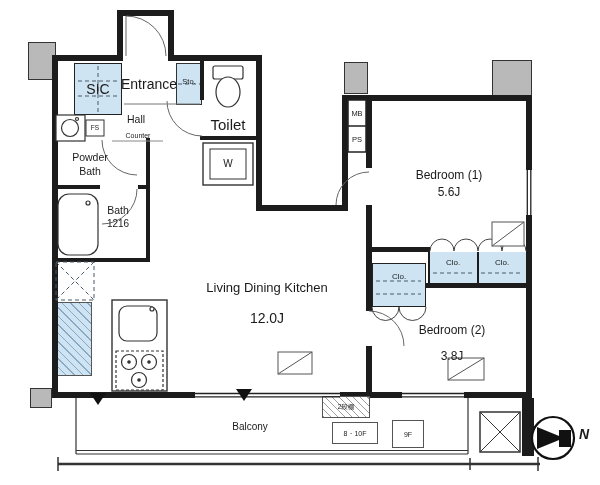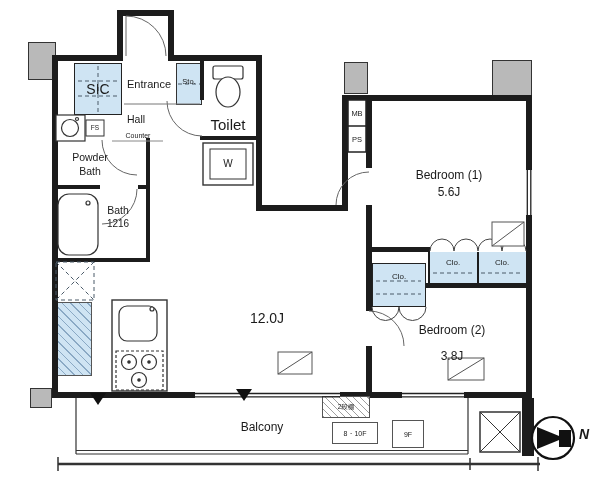--- a/index.html
+++ b/index.html
@@ -158,41 +158,42 @@
       <rect x="480" y="412" width="40" height="40"></rect>
       <path d="M480,412 L520,452 M520,412 L480,452" stroke-width="1" fill="none"></path>
     </g>
     <g>
       <circle cx="553" cy="438" r="21" fill="#fff" stroke="#111" stroke-width="2.2"></circle>
       <polygon points="537,427 537,449 564,438" fill="#111"></polygon>
       <rect x="559" y="430" width="12" height="17" fill="#111"></rect>
     </g>
   </svg>
 
-  <span class="lbl" style="left:149px;top:84px;font-size:11px">Entrance</span>
+  <span class="lbl" style="left:149px;top:84px;font-size:14px">Entrance</span>
   <span class="lbl" style="left:98px;top:89px;font-size:14px">SIC</span>
   <span class="lbl" style="left:189px;top:82px;font-size:7.5px">Sto.</span>
   <span class="lbl" style="left:136px;top:119px;font-size:10.5px">Hall</span>
   <span class="lbl" style="left:95px;top:128px;font-size:6.5px">FS</span>
   <span class="lbl" style="left:138px;top:135px;font-size:7px">Counter</span>
   <span class="lbl" style="left:228px;top:124px;font-size:15px">Toilet</span>
   <span class="lbl" style="left:90px;top:157px;font-size:10.5px">Powder</span>
   <span class="lbl" style="left:90px;top:171px;font-size:10.5px">Bath</span>
   <span class="lbl" style="left:118px;top:210px;font-size:10.5px">Bath</span>
   <span class="lbl" style="left:118px;top:224px;font-size:10px">1216</span>
   <span class="lbl" style="left:228px;top:164px;font-size:10px">W</span>
   <span class="lbl" style="left:357px;top:114px;font-size:7.5px">MB</span>
   <span class="lbl" style="left:357px;top:140px;font-size:7.5px">PS</span>
+  <span class="lbl" style="left:267px;top:287px;font-size:13px">Living Dining Kitchen</span>
   <span class="lbl" style="left:267px;top:318px;font-size:14px">12.0J</span>
   <span class="lbl" style="left:449px;top:175px;font-size:12px">Bedroom (1)</span>
   <span class="lbl" style="left:449px;top:192px;font-size:12px">5.6J</span>
   <span class="lbl" style="left:452px;top:330px;font-size:12px">Bedroom (2)</span>
   <span class="lbl" style="left:452px;top:356px;font-size:12px">3.8J</span>
   <span class="lbl" style="left:453px;top:263px;font-size:8px">Clo.</span>
   <span class="lbl" style="left:502px;top:263px;font-size:8px">Clo.</span>
   <span class="lbl" style="left:399px;top:277px;font-size:8px">Clo.</span>
-  <span class="lbl" style="left:262px;top:427px;font-size:12px">Balcony</span>
+  <span class="lbl" style="left:250px;top:427px;font-size:10px">Balcony</span>
   <span class="lbl" style="left:346px;top:407px;font-size:6.5px">2段棚</span>
   <span class="lbl" style="left:355px;top:433px;font-size:7px">8・10F</span>
   <span class="lbl" style="left:408px;top:434px;font-size:7px">9F</span>
   <span class="lbl north" style="left:584px;top:434px;font-size:14px">N</span>
 
 </div>
 
 </body></html>

